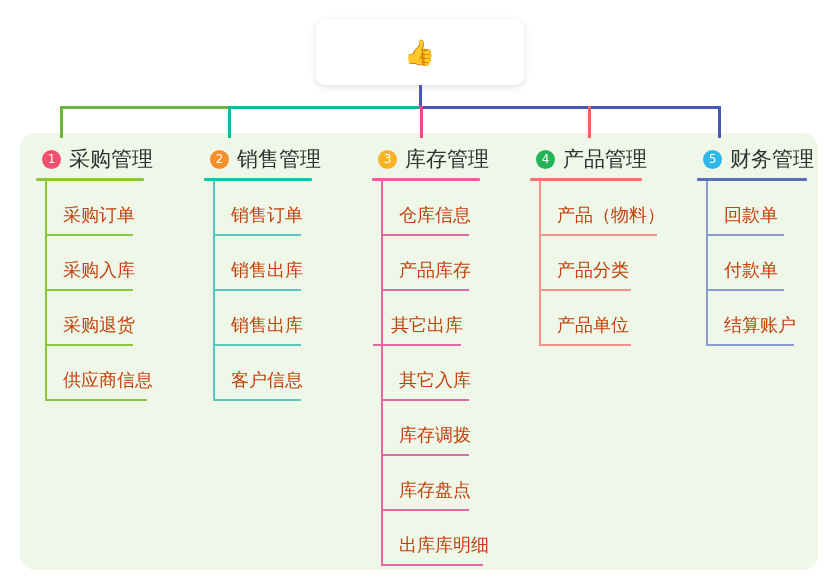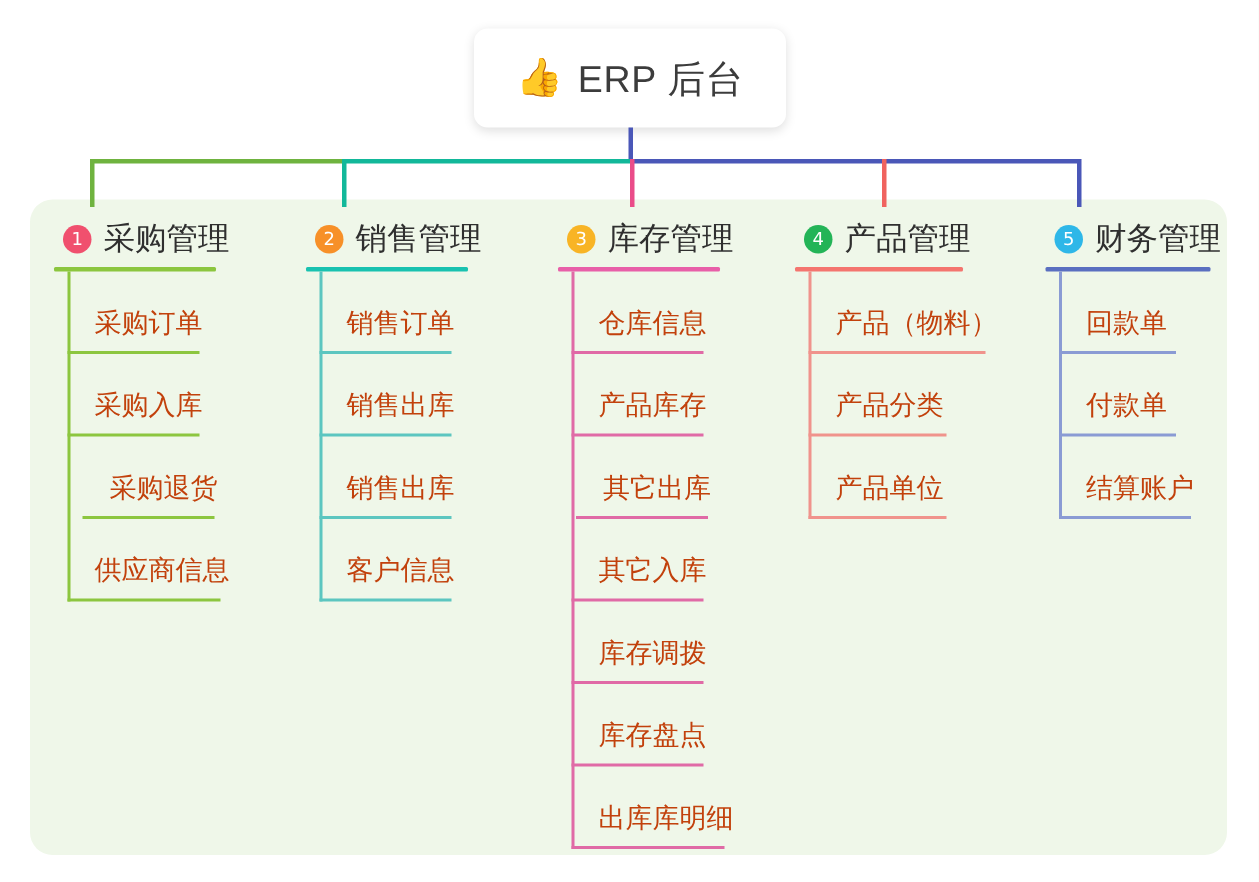--- a/index.html
+++ b/index.html
@@ -135,21 +135,20 @@
     height: 2px;
   }
 </style>
 </head>
 <body>
 
 <div id="panel"></div>
 
 <div id="root-card">
   <span class="root-emoji">👍</span>
-  <span class="root-text">ERP 后台</span>
 </div>
 
 <div class="trunk"></div>
 
 <div id="connector-layer">
     <div class="bus-seg" style="left: 60px; width: 168px; background: rgb(111, 179, 63);"></div>
     <div class="bus-seg" style="left: 228px; width: 192px; background: rgb(18, 184, 154);"></div>
     <div class="bus-seg" style="left: 420px; width: 300px; background: rgb(74, 87, 184);"></div>
     <div class="drop" style="left: 60px; background: rgb(111, 179, 63);"></div>
     <div class="drop" style="left: 228px; background: rgb(18, 184, 154);"></div>
@@ -167,21 +166,21 @@
       <div class="col-rule" style="width: 108px; background: rgb(140, 198, 63);"></div>
       <div class="spine" style="left: 9px; top: 41px; height: 220px; background: rgb(140, 198, 63);"></div>
       <div class="leaf" style="left: 9px; top: 41px; width: 88px;">
         <span class="leaf-label">采购订单</span>
         <div class="leaf-rule" style="width: 88px; background: rgb(140, 198, 63);"></div>
       </div>
       <div class="leaf" style="left: 9px; top: 96px; width: 88px;">
         <span class="leaf-label">采购入库</span>
         <div class="leaf-rule" style="width: 88px; background: rgb(140, 198, 63);"></div>
       </div>
-      <div class="leaf" style="left: 19px; top: 151px; width: 88px; text-align: center;">
+      <div class="leaf" style="left: 9px; top: 151px; width: 88px; text-align: center;">
         <span class="leaf-label">采购退货</span>
         <div class="leaf-rule" style="width: 88px; background: rgb(140, 198, 63);"></div>
       </div>
       <div class="leaf" style="left: 9px; top: 206px; width: 102px;">
         <span class="leaf-label">供应商信息</span>
         <div class="leaf-rule" style="width: 102px; background: rgb(140, 198, 63);"></div>
       </div>
     </div>
     <div class="column" style="left: 204px;">
       <div class="col-header">
@@ -215,21 +214,21 @@
       <div class="col-rule" style="width: 108px; background: rgb(232, 95, 168);"></div>
       <div class="spine" style="left: 9px; top: 41px; height: 385px; background: rgb(224, 106, 166);"></div>
       <div class="leaf" style="left: 9px; top: 41px; width: 88px;">
         <span class="leaf-label">仓库信息</span>
         <div class="leaf-rule" style="width: 88px; background: rgb(224, 106, 166);"></div>
       </div>
       <div class="leaf" style="left: 9px; top: 96px; width: 88px;">
         <span class="leaf-label">产品库存</span>
         <div class="leaf-rule" style="width: 88px; background: rgb(224, 106, 166);"></div>
       </div>
-      <div class="leaf" style="left: 12px; top: 151px; width: 88px;">
+      <div class="leaf" style="left: 1px; top: 151px; width: 88px;">
         <span class="leaf-label">其它出库</span>
         <div class="leaf-rule" style="width: 88px; background: rgb(224, 106, 166);"></div>
       </div>
       <div class="leaf" style="left: 9px; top: 206px; width: 88px; text-decoration: underline;">
         <span class="leaf-label">其它入库</span>
         <div class="leaf-rule" style="width: 88px; background: rgb(224, 106, 166);"></div>
       </div>
       <div class="leaf" style="left: 9px; top: 261px; width: 88px;">
         <span class="leaf-label">库存调拨</span>
         <div class="leaf-rule" style="width: 88px; background: rgb(224, 106, 166);"></div>

